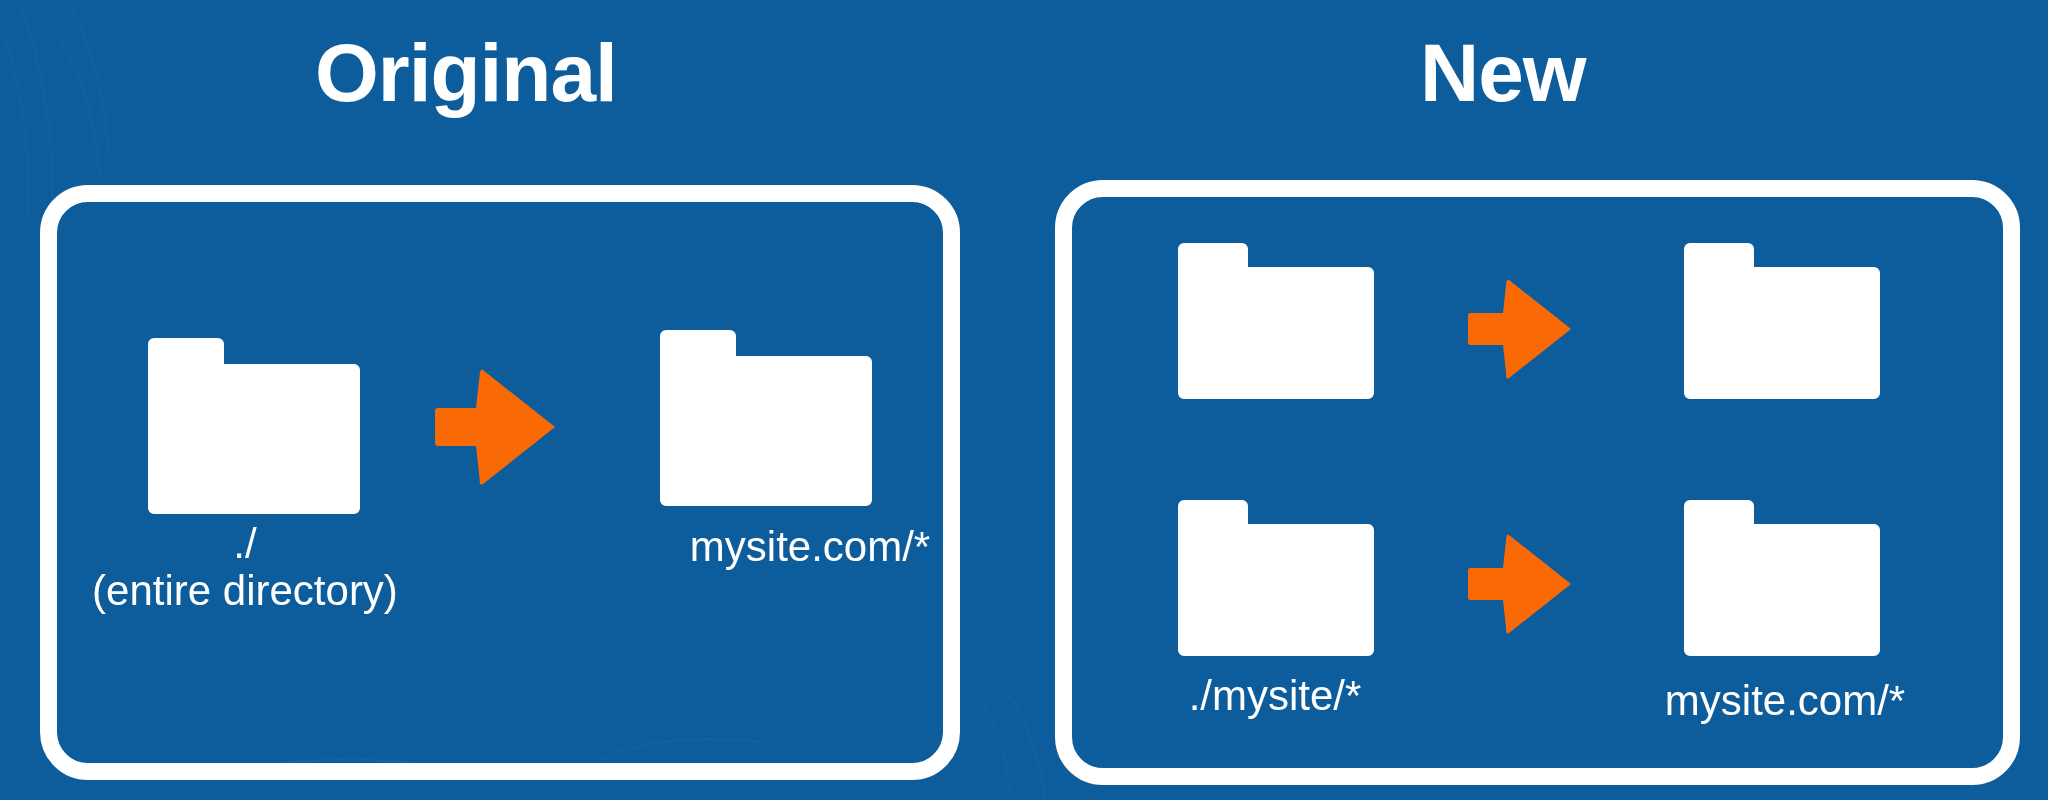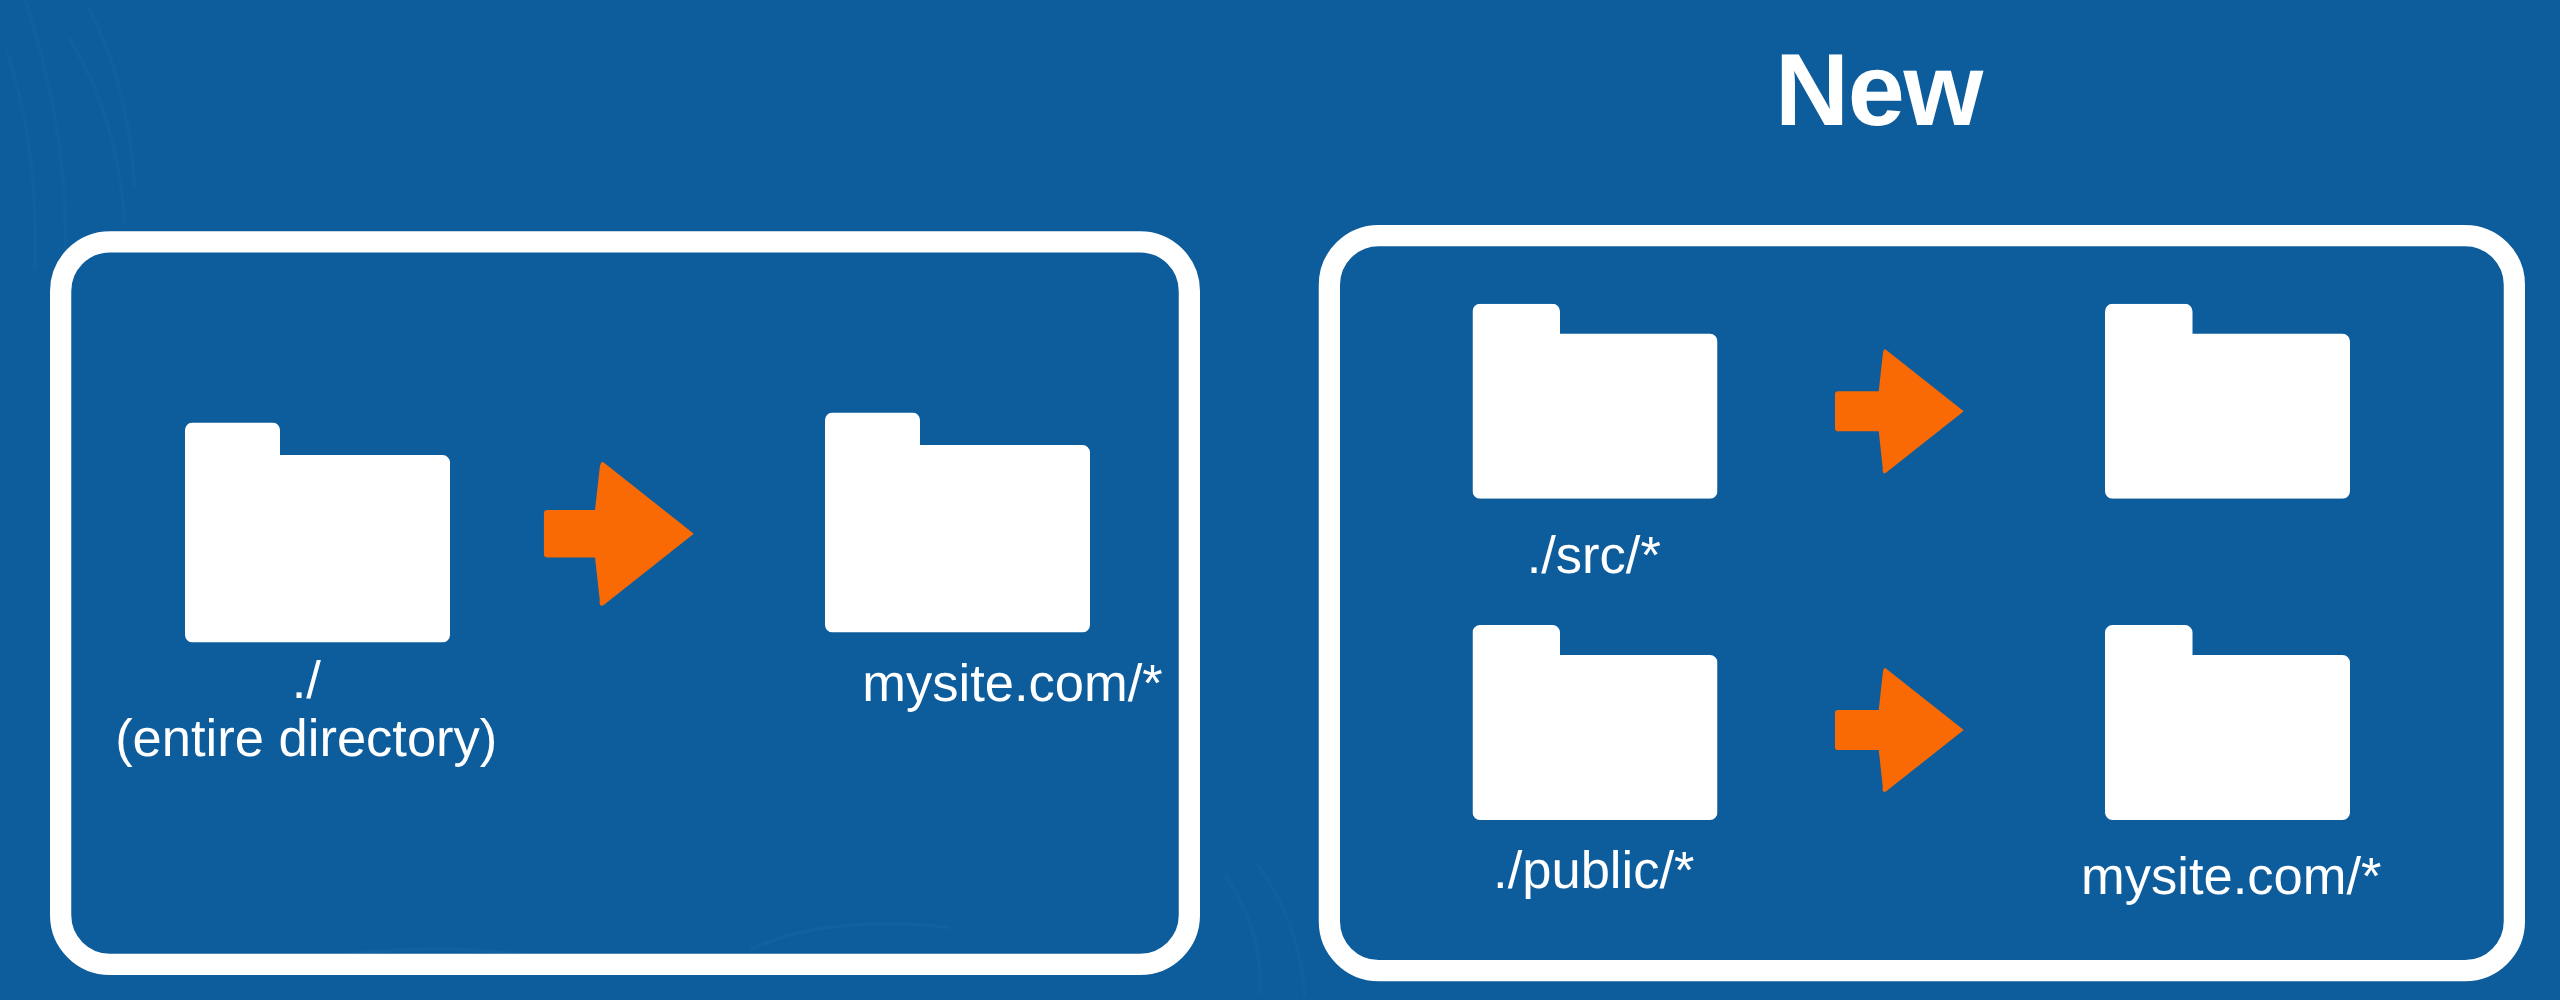--- a/index.html
+++ b/index.html
@@ -103,20 +103,21 @@
       <path d="M55 30 C 80 70, 96 120, 100 180"></path>
       <path d="M5 40 C 22 90, 30 150, 28 215"></path>
       <path d="M70 5 C 92 45, 104 95, 108 150"></path>
       <path d="M600 760 C 640 740, 700 735, 760 742"></path>
       <path d="M980 700 C 1000 730, 1010 760, 1008 795"></path>
       <path d="M1005 690 C 1030 725, 1042 762, 1044 798"></path>
       <path d="M240 770 C 300 758, 360 756, 420 764"></path>
     </g>
   </svg>
 
+  <div class="panel-title" id="title-original">Original</div>
 
   <div class="panel-box" id="box-original"></div>
 
   <div class="folder" id="folder-src-original">
     <svg width="212" height="176" viewBox="0 0 212 176" aria-hidden="true">
       <path fill="#ffffff" d="M0 6 A6 6 0 0 1 6 0 H70 A6 6 0 0 1 76 6 V26 H206 A6 6 0 0 1 212 32 V170 A6 6 0 0 1 206 176 H6 A6 6 0 0 1 0 170 Z"></path>
     </svg>
   </div>
 
   <div class="arrow" id="arrow-original">
@@ -151,38 +152,37 @@
       <path fill="#f96a05" d="M41 2 L103 51 L41 100 Q37.5 102 38.2 96.5 L35 67 L2.5 67 Q0 67 0 64.5 L0 37.5 Q0 35 2.5 35 L35 35 L38.2 5.5 Q38.9 0 41 2 Z"></path>
     </svg>
   </div>
 
   <div class="folder" id="folder-dest-new-1">
     <svg width="196" height="156" viewBox="0 0 196 156" aria-hidden="true">
       <path fill="#ffffff" d="M0 6 A6 6 0 0 1 6 0 H64 A6 6 0 0 1 70 6 V24 H190 A6 6 0 0 1 196 30 V150 A6 6 0 0 1 190 156 H6 A6 6 0 0 1 0 150 Z"></path>
     </svg>
   </div>
 
-  <div class="caption" id="caption-src-new-1">./src/*</div>
 
 
   <div class="folder" id="folder-src-new-2">
     <svg width="196" height="156" viewBox="0 0 196 156" aria-hidden="true">
       <path fill="#ffffff" d="M0 6 A6 6 0 0 1 6 0 H64 A6 6 0 0 1 70 6 V24 H190 A6 6 0 0 1 196 30 V150 A6 6 0 0 1 190 156 H6 A6 6 0 0 1 0 150 Z"></path>
     </svg>
   </div>
 
   <div class="arrow" id="arrow-new-2">
     <svg width="105" height="102" viewBox="0 0 105 102" aria-hidden="true">
       <path fill="#f96a05" d="M41 2 L103 51 L41 100 Q37.5 102 38.2 96.5 L35 67 L2.5 67 Q0 67 0 64.5 L0 37.5 Q0 35 2.5 35 L35 35 L38.2 5.5 Q38.9 0 41 2 Z"></path>
     </svg>
   </div>
 
   <div class="folder" id="folder-dest-new-2">
     <svg width="196" height="156" viewBox="0 0 196 156" aria-hidden="true">
       <path fill="#ffffff" d="M0 6 A6 6 0 0 1 6 0 H64 A6 6 0 0 1 70 6 V24 H190 A6 6 0 0 1 196 30 V150 A6 6 0 0 1 190 156 H6 A6 6 0 0 1 0 150 Z"></path>
     </svg>
   </div>
 
-  <div class="caption" id="caption-src-new-2">./public/*</div>
+  <div class="caption" id="caption-src-new-2">./mysite/*</div>
 
   <div class="caption" id="caption-dest-new-2">mysite.com/*</div>
 
 </div>
 
 </body></html>

